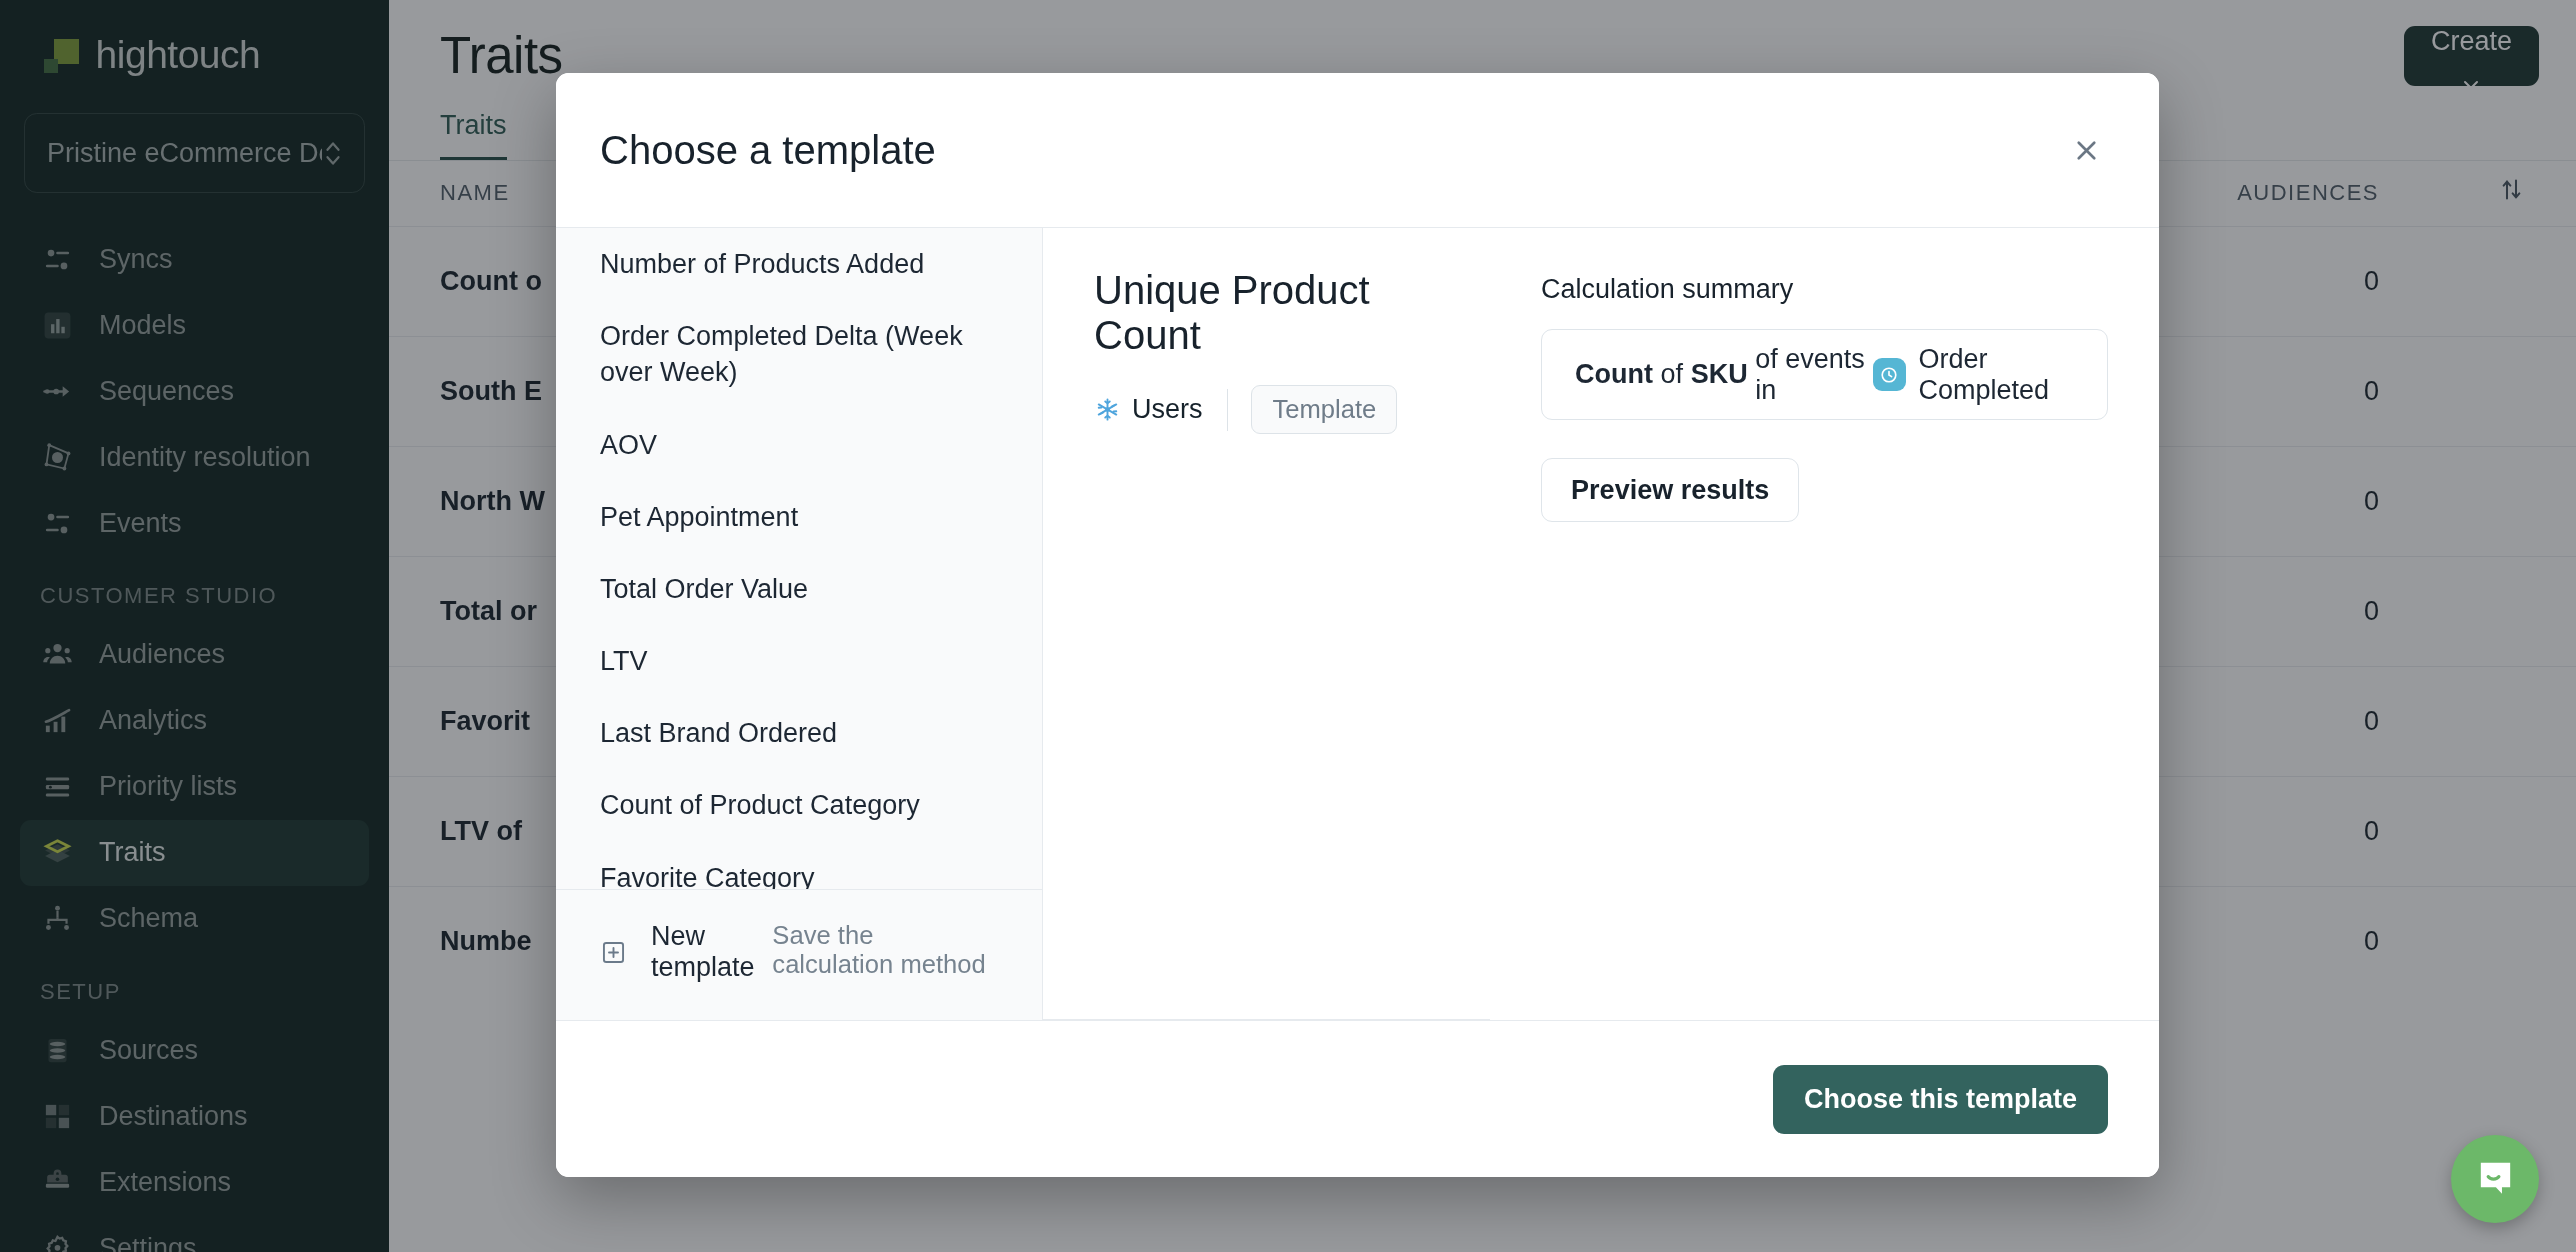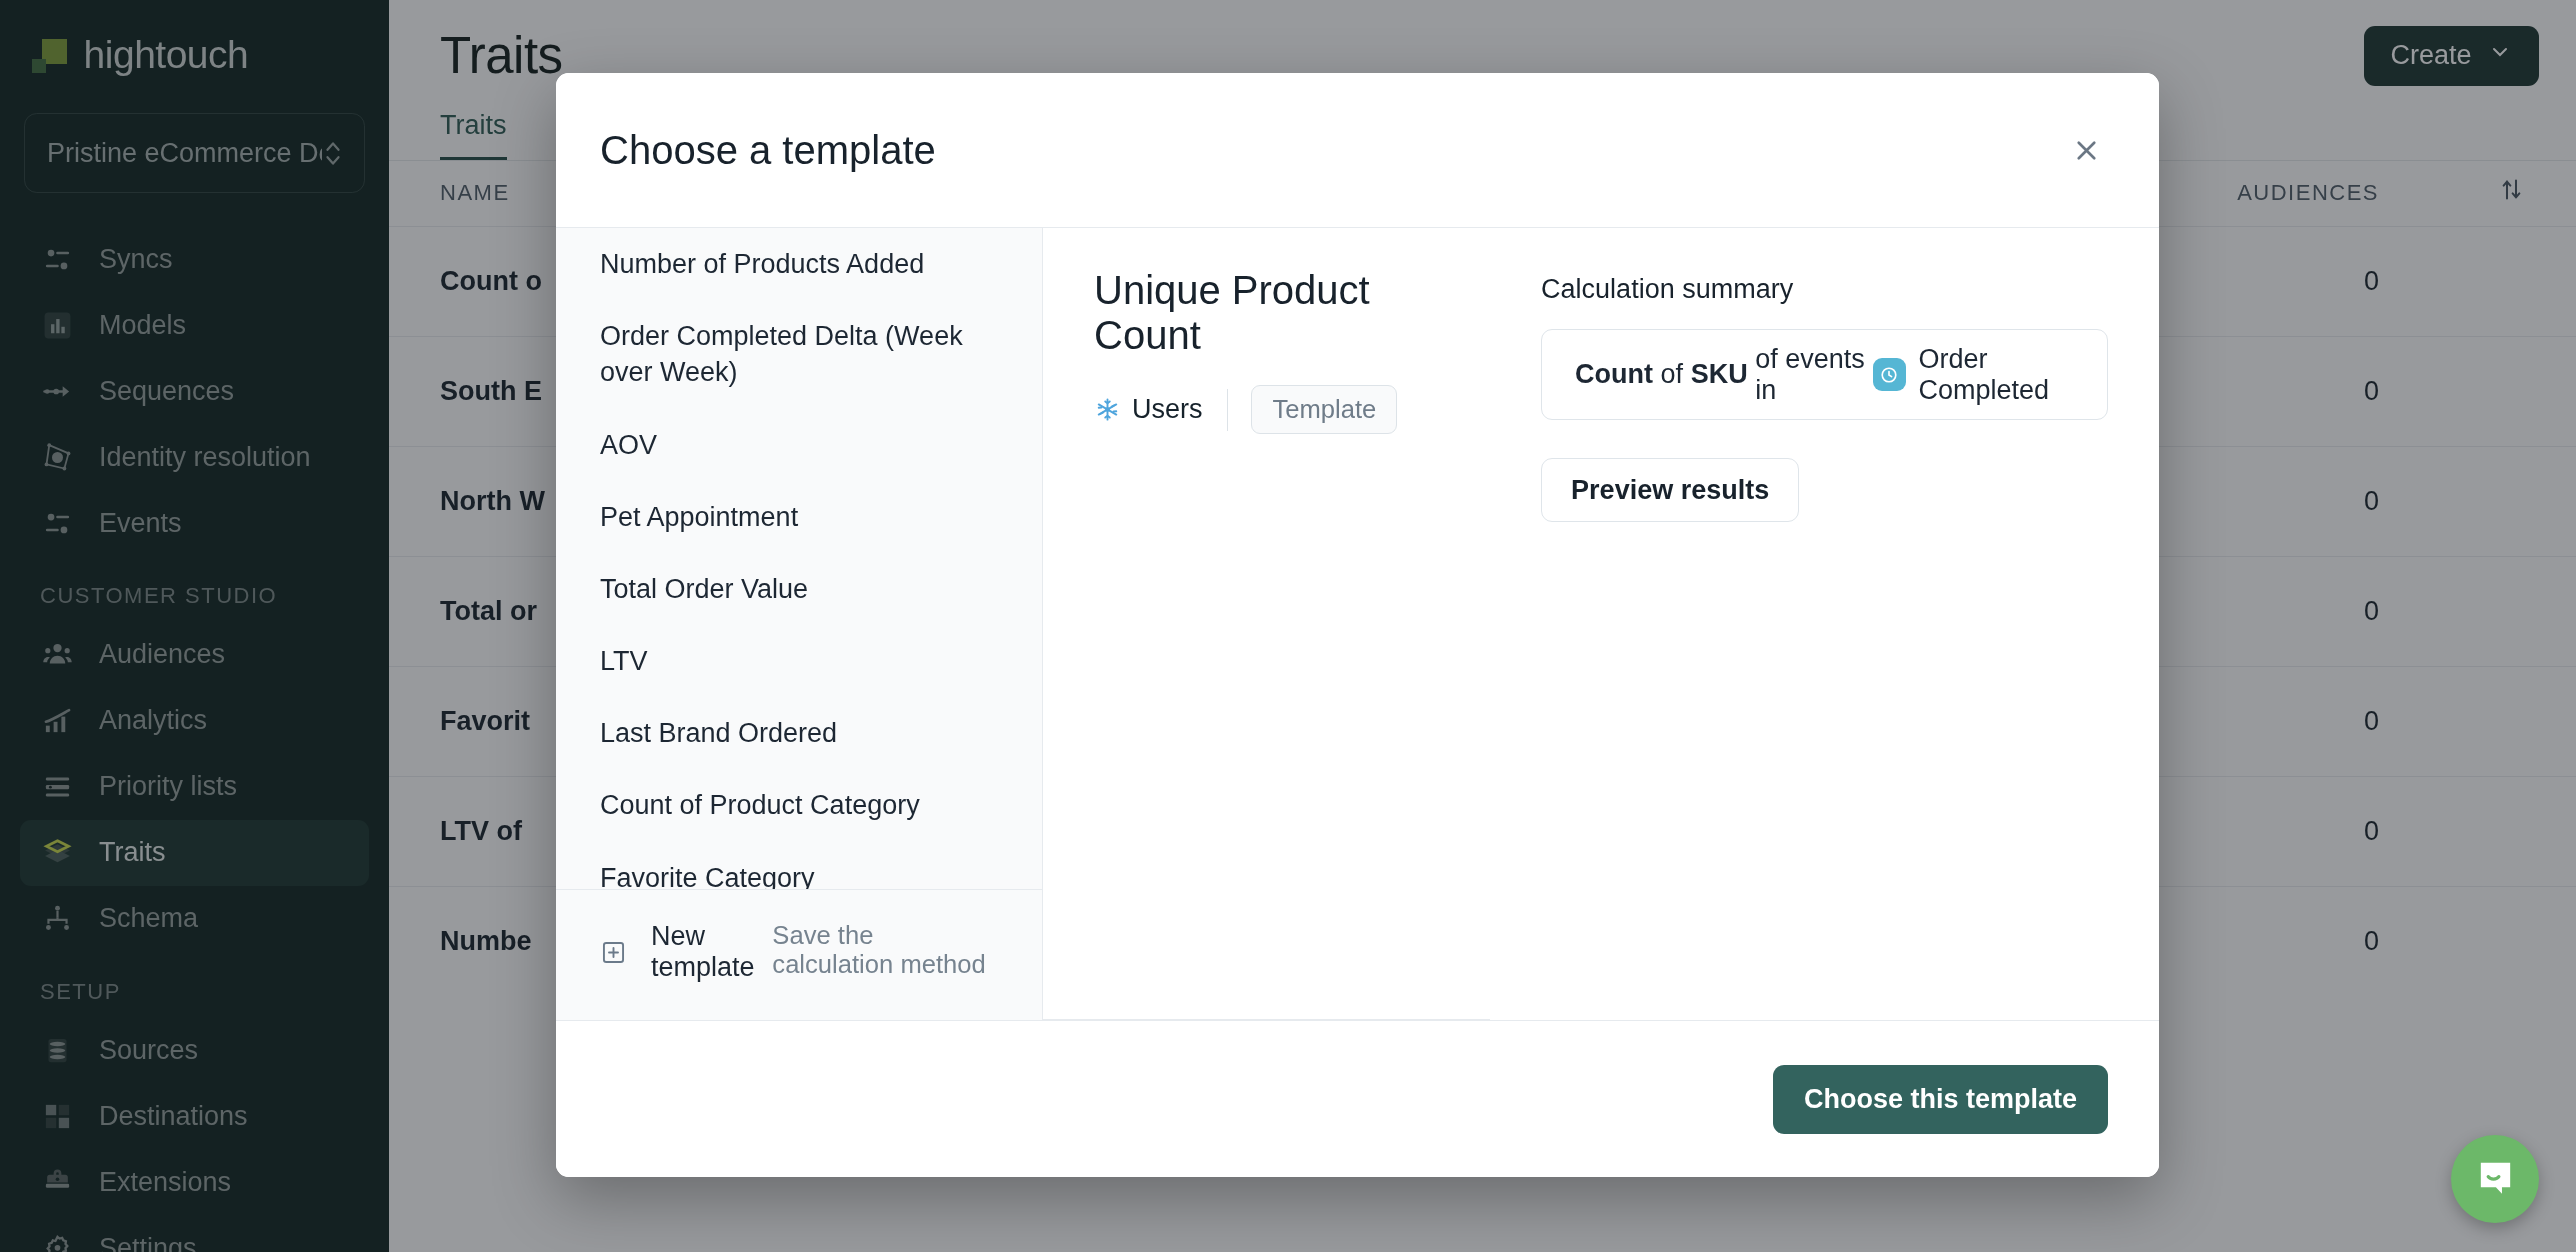--- a/index.html
+++ b/index.html
@@ -12,21 +12,21 @@
   #app { position: relative; width: 2576px; height: 1252px; }
 
   
   .sidebar {
     position: absolute; left: 0; top: 0;
     width: 389px; height: 1252px;
     background: #0f2420;
     padding: 0;
     overflow: hidden;
   }
-  .brand { display: flex; align-items: center; gap: 14.6px; padding: 33px 31px 27px 31px; }
+  .brand { display: flex; align-items: center; gap: 14.6px; padding: 33px 31px 27px 31px; margin-left: 12px; }
   .brand-mark { position: relative; width: 38px; height: 38px; flex: none; }
   .brand-mark .sq-big { position: absolute; left: 11px; top: 2.7px; width: 25px; height: 25px; background: #7d9b35; }
   .brand-mark .sq-small { position: absolute; left: 0.9px; top: 23px; width: 13.7px; height: 13.7px; background: #3f6b3c; }
   .brand-text { color: #cfd6d4; font-size: 39px; font-weight: 400; letter-spacing: -0.5px; }
 
   .workspace-select {
     margin: 9px 24px 0 24px;
     height: 80px;
     border: 0.9px solid #2d413d;
     border-radius: 12.8px;
@@ -60,21 +60,21 @@
   .main {
     position: absolute; left: 389px; top: 0;
     width: 2187px; height: 1252px;
     background: #ffffff;
   }
   .main-head { display: flex; align-items: flex-start; justify-content: space-between; padding: 25.6px 37px 0 51px; }
   .page-title { font-size: 51px; color: #111c1a; font-weight: 400; letter-spacing: -0.5px; }
   .create-btn {
     background: #1b332f; color: #fff; border: none; border-radius: 11px;
     height: 60px; padding: 0 27px; font-size: 27px;
-    display: flex; align-items: center; gap: 16.4px; font-family: inherit;
+    display: flex; align-items: center; gap: 16.4px; font-family: inherit; flex-direction: column;
   }
   .tabs { margin: 24px 0 0 51px; display: flex; gap: 40px; }
   .tab { font-size: 27px; color: #2c5a52; padding-bottom: 16.4px; border-bottom: 3.7px solid transparent; }
   .tab.active { border-bottom-color: #244c45; }
   .table-wrap { margin-top: 0; }
   .thead {
     display: flex; align-items: center;
     height: 66px; padding: 0 51px;
     border-top: 0.9px solid #e6e9ec;
   }

